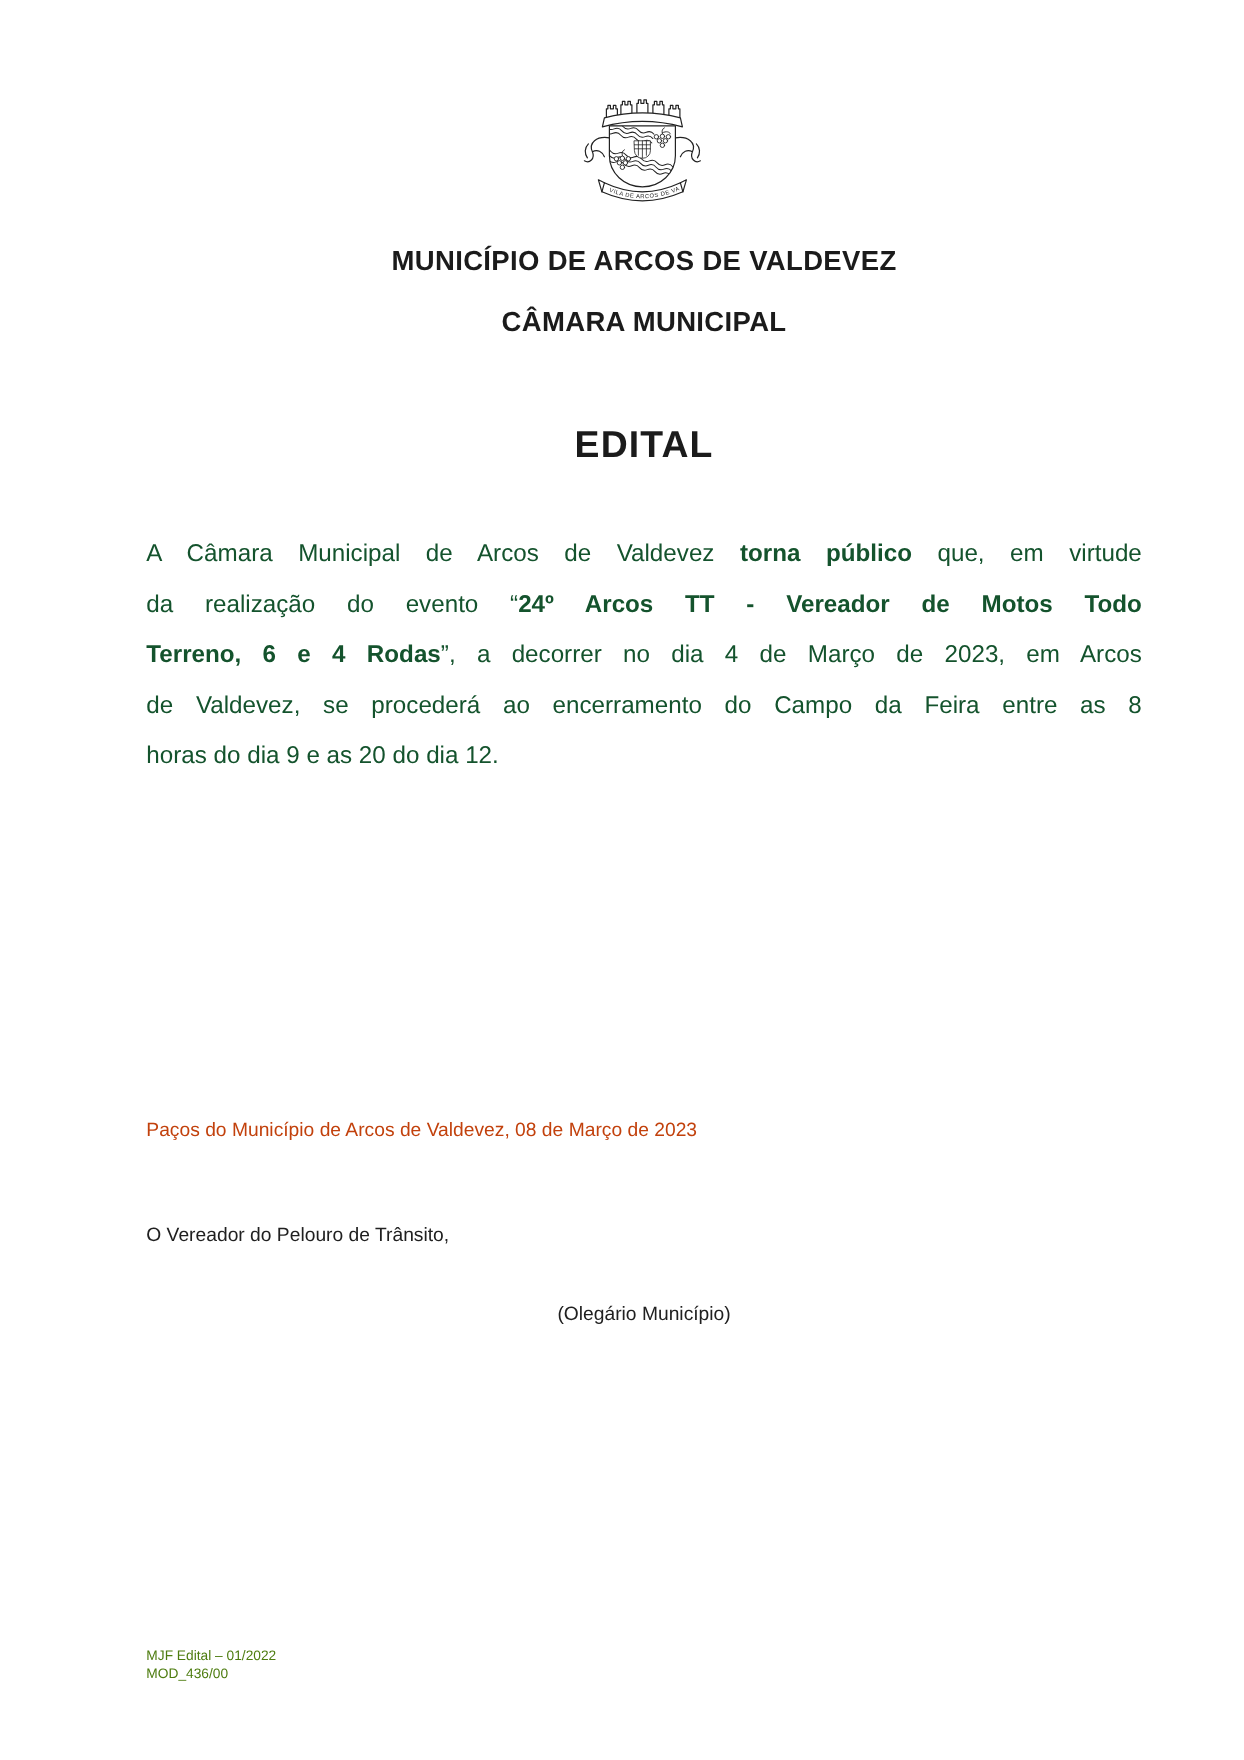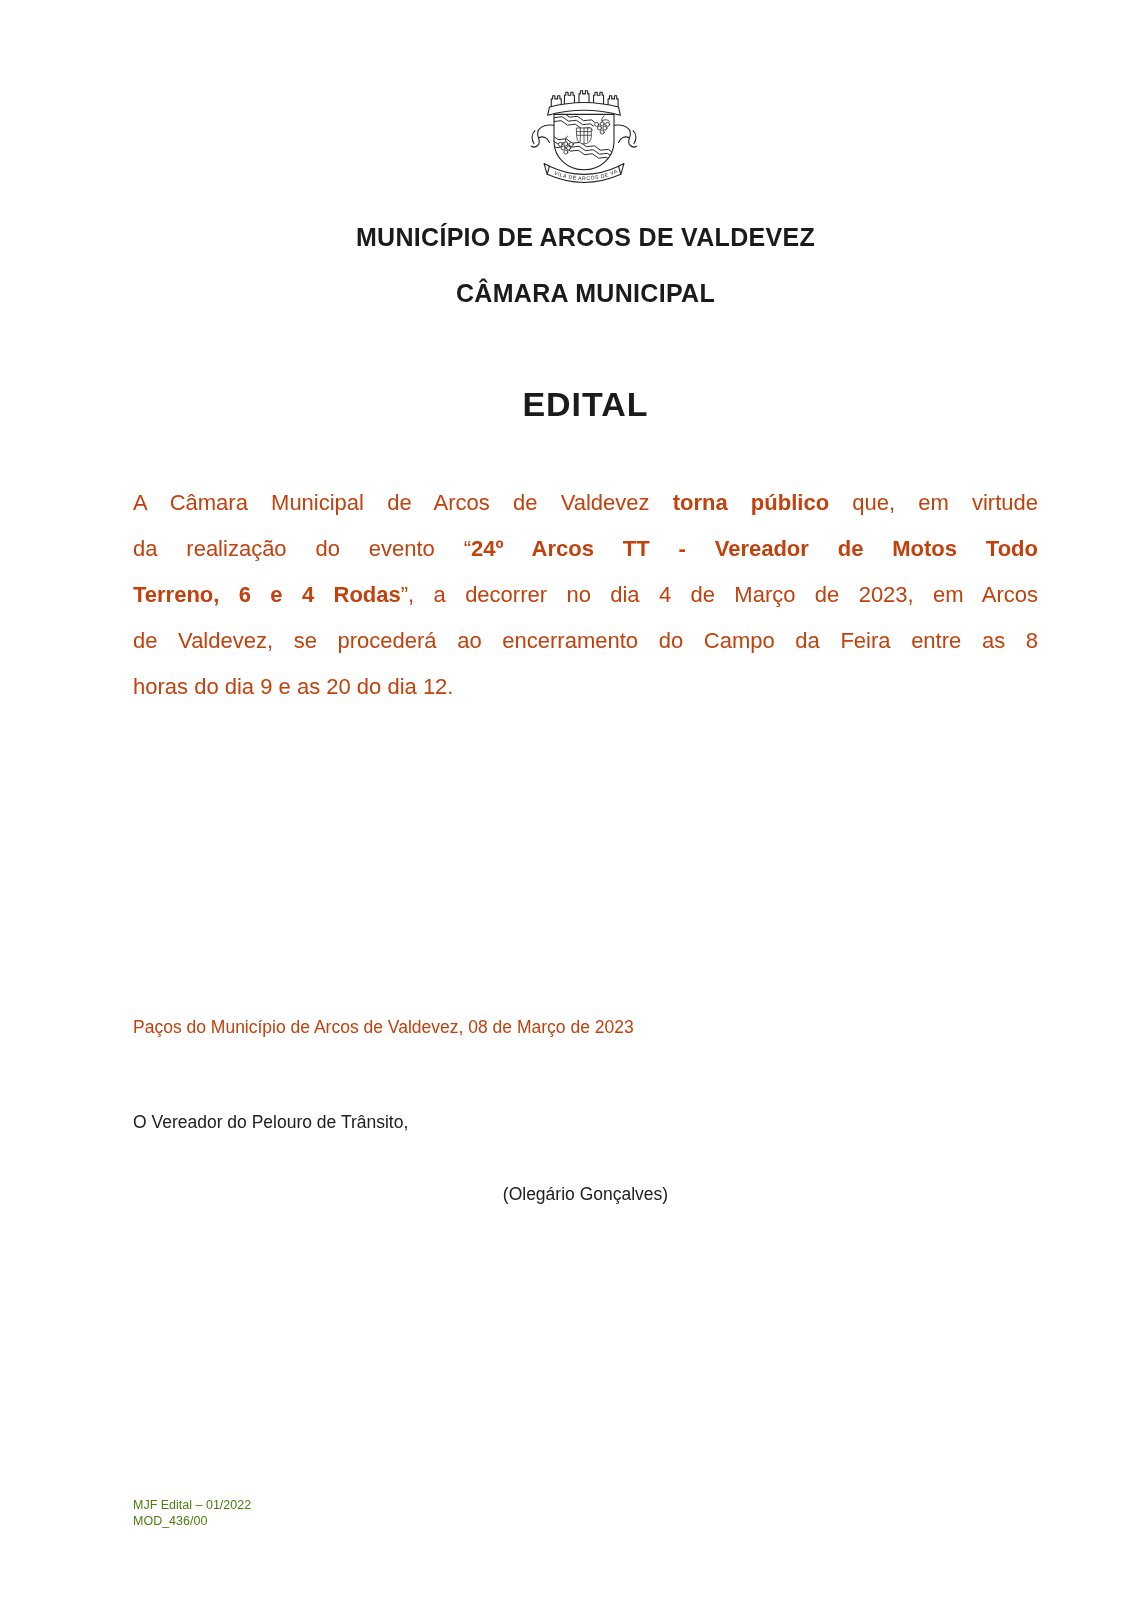--- a/index.html
+++ b/index.html
@@ -29,21 +29,21 @@
   .org1 { top: 223px; font-size: 25px; font-weight: bold; letter-spacing: 0.3px; text-align: center; }
   .org2 { top: 279px; font-size: 25px; font-weight: bold; letter-spacing: 0.3px; }
   .doc-title { top: 385px; font-size: 34px; font-weight: bold; letter-spacing: 1px; }
   .body-block {
     position: absolute;
     left: 133px;
     top: 480px;
     width: 905px;
     font-size: 22px;
     line-height: 46px;
-    color: #c2410c;
+    color: #14532d;
   }
   .bline { text-align: justify; }
   .bline.j { text-align-last: justify; }
   .bline b { font-weight: bold; }
   .place-date {
     position: absolute;
     left: 133px;
     top: 1017px;
     width: 905px;
     font-size: 17.5px;
@@ -169,20 +169,20 @@
   <div class="body-block">
     <div class="bline j"><span>A Câmara Municipal de Arcos de Valdevez </span><b>torna público</b><span> que, em virtude</span></div>
     <div class="bline j"><span>da realização do evento “</span><b>24º Arcos TT - Vereador de Motos Todo</b><span></span></div>
     <div class="bline j"><span></span><b>Terreno, 6 e 4 Rodas</b><span>”, a decorrer no dia 4 de Março de 2023, em Arcos</span></div>
     <div class="bline j"><span>de Valdevez, se procederá ao encerramento do Campo da Feira entre as 8</span><b></b><span></span></div>
     <div class="bline"><span>horas do dia 9 e as 20 do dia 12.</span><b></b><span></span></div>
   </div>
 
   <div class="place-date">Paços do Município de Arcos de Valdevez, 08 de Março de 2023</div>
   <div class="sig-role">O Vereador do Pelouro de Trânsito,</div>
-  <div class="sig-name">(Olegário Gonçalves)</div>
+  <div class="sig-name">(Olegário Município)</div>
 
   <div class="footer-block">
     <div>MJF Edital – 01/2022</div>
     <div>MOD_436/00</div>
   </div>
 
 </div>
 
 </body></html>

